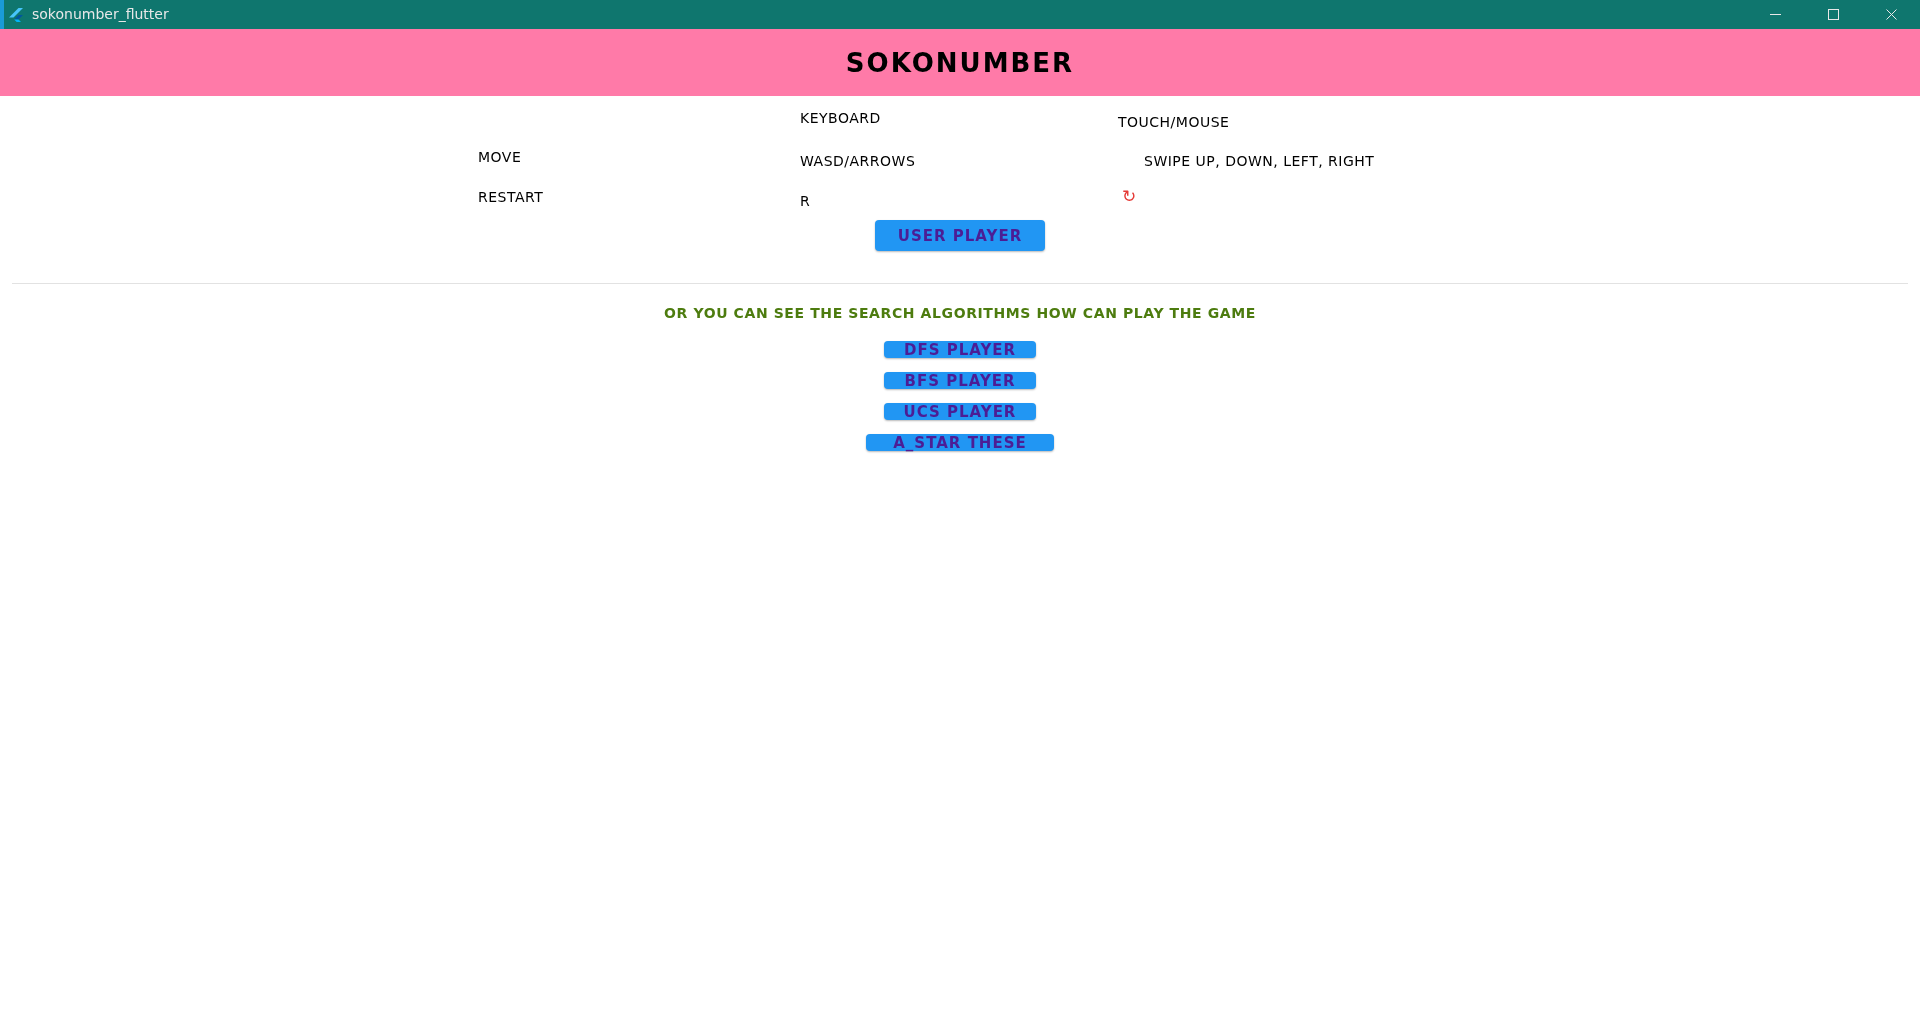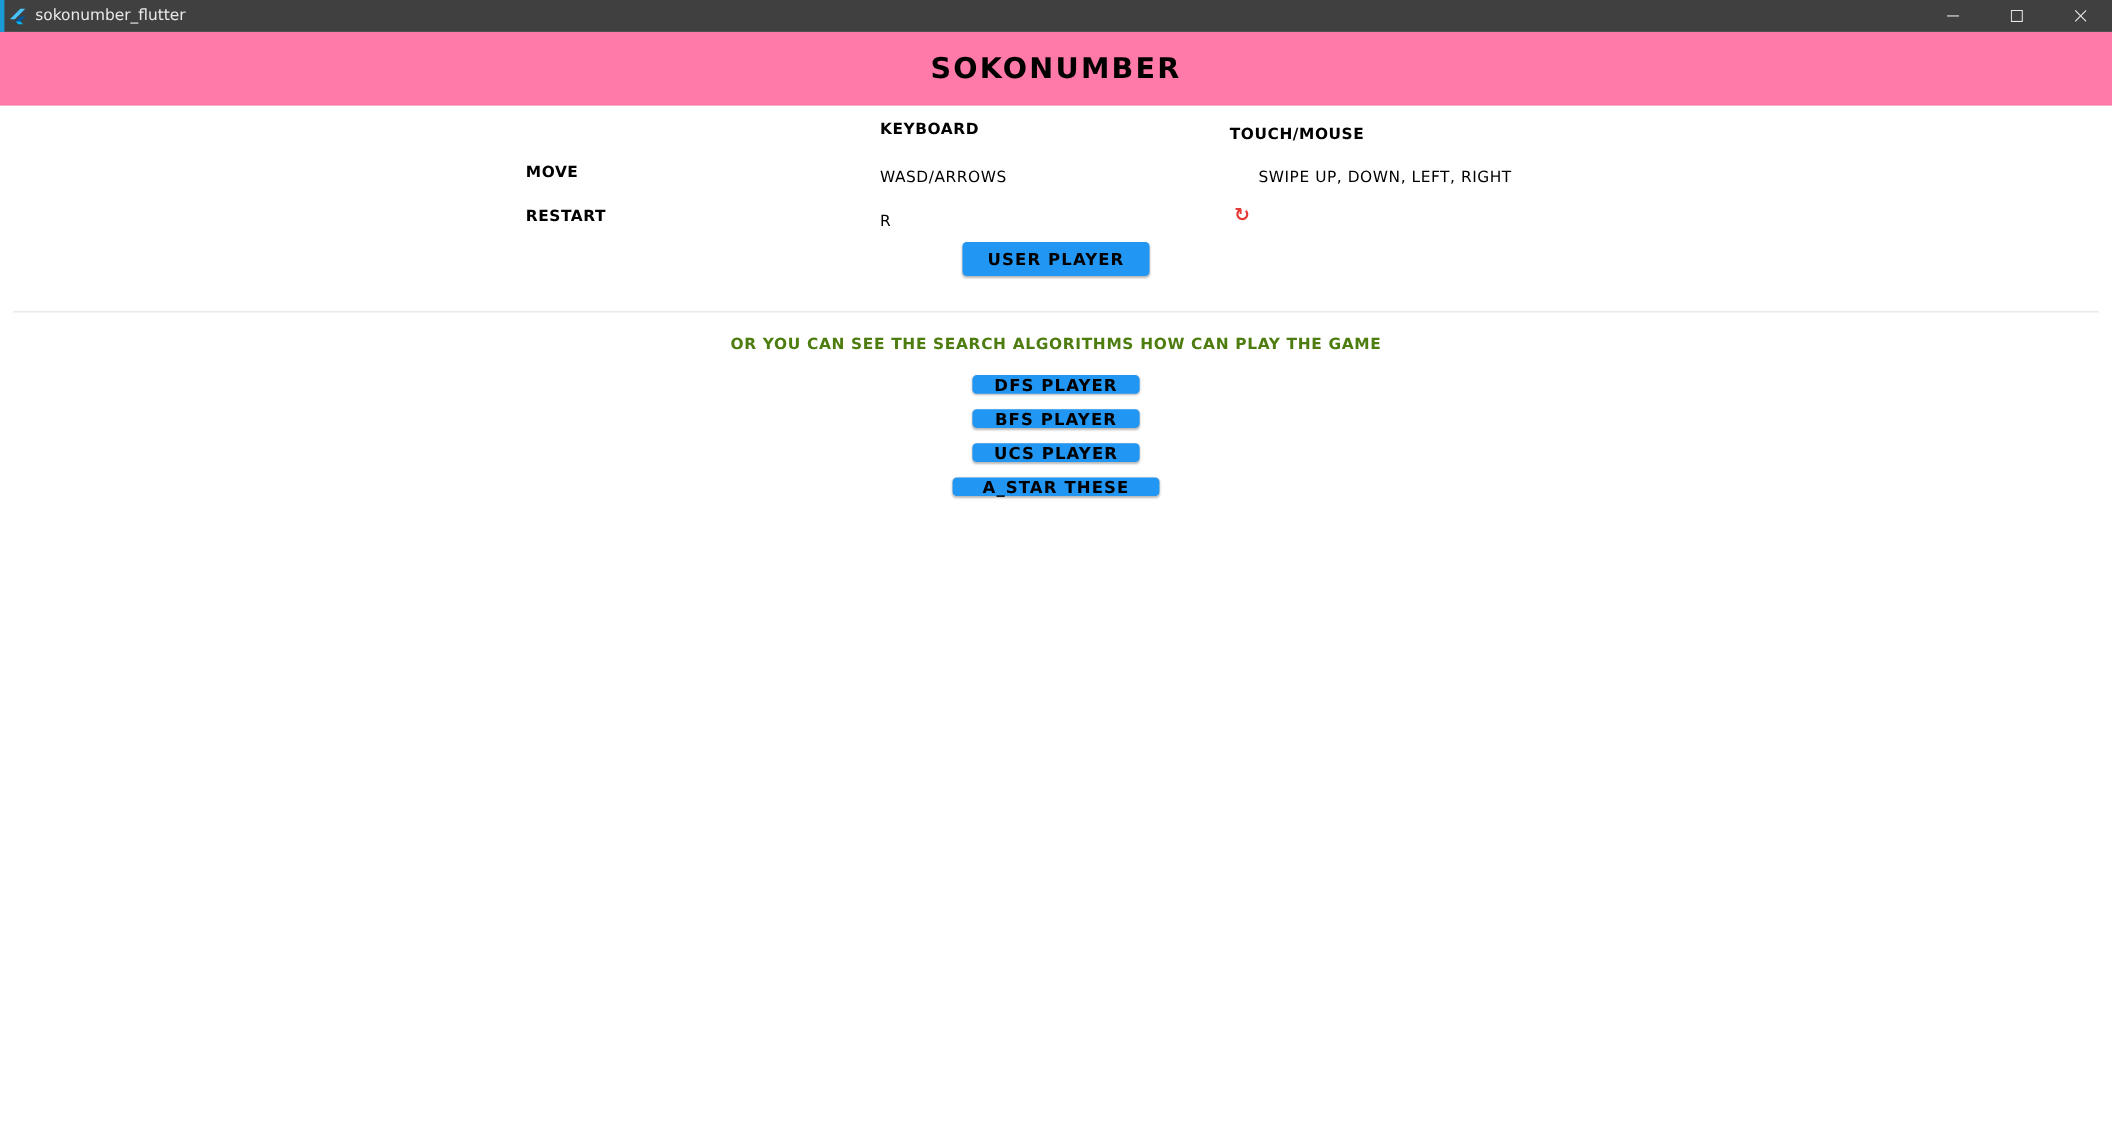--- a/index.html
+++ b/index.html
@@ -10,21 +10,21 @@
     width: 1920px;
     height: 1020px;
     background: #ffffff;
     font-family: "DejaVu Sans", sans-serif;
     overflow: hidden;
   }
 
   
   .titlebar {
     height: 29px;
-    background: #404040;
+    background: #0f766e;
     display: flex;
     align-items: center;
     position: relative;
   }
   .titlebar-left {
     display: flex;
     align-items: center;
     gap: 8px;
     padding-left: 8px;
     height: 100%;
@@ -115,38 +115,38 @@
   .ctrl-table {
     margin: 14px 0 0 0;
     width: 1920px;
     position: relative;
     height: 82px;
     font-size: 14px;
     color: #000000;
   }
   .ctrl-cell {
     position: absolute;
-    font-weight: bold;
+    font-weight: normal;
     letter-spacing: 0.5px;
     white-space: nowrap;
   }
   .c-kb-head   { left: 800px; top: 0px; }
   .c-tm-head   { left: 1118px; top: 4px; }
   .c-move-lbl  { left: 478px; top: 39px; }
   .c-move-kb   { left: 800px; top: 43px; font-weight: normal; }
   .c-move-tm   { left: 1144px; top: 43px; font-weight: normal; }
   .c-rst-lbl   { left: 478px; top: 79px; }
   .c-rst-kb    { left: 800px; top: 83px; font-weight: normal; }
   .c-rst-icon  { left: 1122px; top: 76px; color: #e53935; font-size: 17px; }
 
   .btn {
     display: block;
     margin: 0 auto;
     background: #2196f3;
-    color: #000000;
+    color: #4c1d95;
     border: none;
     border-radius: 4px;
     font-family: "DejaVu Sans", sans-serif;
     font-size: 15px;
     font-weight: bold;
     letter-spacing: 1px;
     cursor: pointer;
     box-shadow: 0 1px 2px rgba(0,0,0,0.28);
     padding: 0;
     text-align: center;

